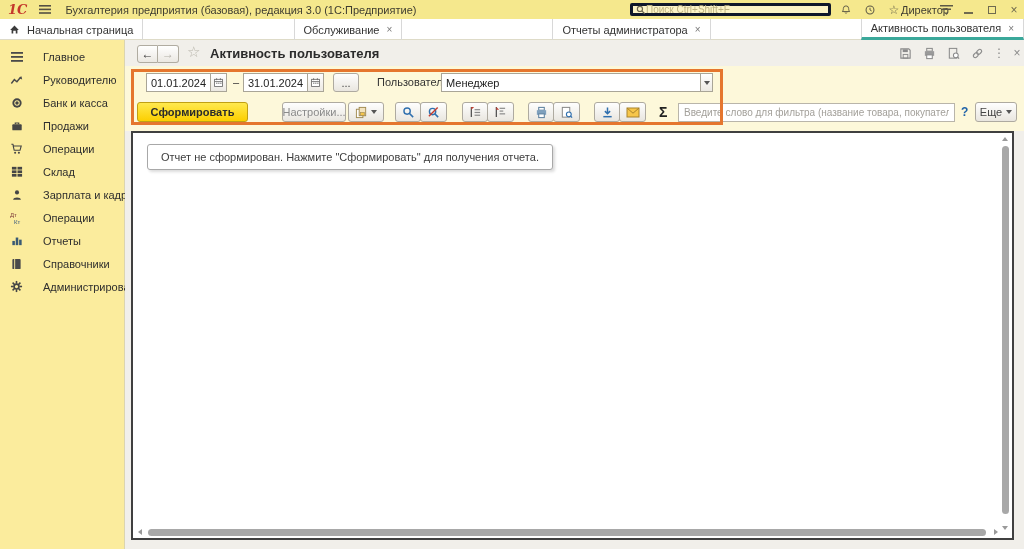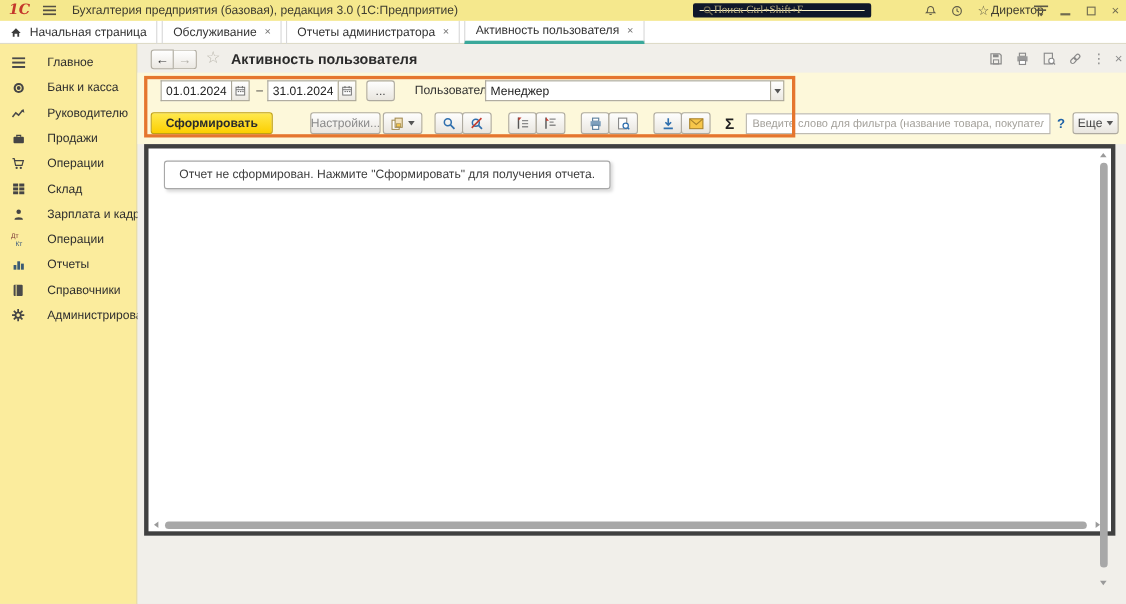--- a/index.html
+++ b/index.html
@@ -9,35 +9,35 @@
     font-family:"Liberation Sans", sans-serif; background:#f1efea;
     -webkit-font-smoothing:antialiased; cursor:default;
   }
   
   .titlebar { position:absolute; left:0; top:0; width:1024px; height:19px;
     background:#f5e88d; display:flex; align-items:center; }
   .logo-1c { font-family:"DejaVu Serif", serif; font-style:italic; font-weight:bold;
     color:#c4372b; font-size:13px; margin-left:8px; line-height:1; }
   .tb-menu { margin-left:12px; display:flex; align-items:center; }
   .app-title { font-size:11px; color:#3e3c30; margin-left:14px; white-space:nowrap; }
-  .tb-search { position:absolute; left:630px; top:3px; width:162px; height:13px;
-    background:#fbf3c6; border:6px solid #0f172a; border-radius:2px;
-    display:flex; align-items:center; padding:0 3px;font-family:Liberation Serif, serif; }
+  .tb-search { position:absolute; left:630px; top:3px; width:201px; height:13px;
+    background:#fbf3c6; border:3px solid #0f172a; border-radius:2px;
+    display:flex; align-items:center; padding:0 3px; }
   .tb-search input { border:none; background:transparent; outline:none; flex:1;
     font-size:10px; color:#55503a; font-family:inherit; min-width:0; }
   .tb-search input::placeholder { color:#bdb282; }
   .tb-ico { position:absolute; top:2px; width:16px; height:15px; display:flex;
     align-items:center; justify-content:center; }
   .tb-user { position:absolute; left:901px; top:4px; font-size:11px; color:#3e3c30; }
   .wc-min  { width:9px; height:2px; background:#6f6a50; margin-top:7px; }
   .wc-rest { width:8px; height:8px; border:1.4px solid #6f6a50; }
   .wc-x { font-size:12px; color:#6f6a50; line-height:1; }
   
   .tabbar { position:absolute; left:0; top:19px; width:1024px; height:21px;
-    background:#ffffff; border-bottom:1px solid #dedbc8; display:flex; }
+    background:#ffffff; border-bottom:1px solid #dedbc8; display:flex;justify-content:space-between; }
   .tab { display:flex; align-items:center; height:21px; padding:0 9px;
     border-right:1px solid #d8d8d8; font-size:11px; color:#333; white-space:nowrap; }
   .tab + .tab { margin-left:4px; border-left:1px solid #d8d8d8; }
   .tab .x { margin-left:7px; color:#777; font-size:10px; }
   .tab.active { border-bottom:3px solid #3aa89a; font-weight:normal; }
   
   .sidebar { position:absolute; left:0; top:40px; width:125px; height:509px;
     background:#fbec9d; border-right:1px solid #dcd5ae; padding-top:5px; }
   .side-item { display:flex; align-items:center; height:23px; padding-left:9px; }
   .side-item .ic { width:15px; height:14px; display:flex; align-items:center;
@@ -82,22 +82,22 @@
   .filter { position:absolute; left:553px; top:63px; width:277px; height:19px;
     border:1px solid #b9b5aa; background:#fff; font-size:10px; font-family:inherit;
     color:#333; padding:0 5px; outline:none; }
   .filter::placeholder { color:#a3a09a; }
   .help-q { position:absolute; left:836px; top:65px; color:#2063a8; font-size:12px;
     font-weight:bold; }
   
   .hl-box { position:absolute; left:6px; top:29px; width:592px; height:56px;
     border:3px solid #e5762e; pointer-events:none; z-index:9; }
   
-  .report { position:absolute; left:6px; top:91px; width:883px; height:356px;
-    background:#fff; border:4px solid #404040; }
+  .report { position:absolute; left:6px; top:91px; width:883px; height:409px;
+    background:#fff; border:2px solid #404040; }
   .msg-box { position:absolute; left:14px; top:11px; background:#fff;
     border:1px solid #a8a8a8; border-radius:3px; padding:6px 13px; font-size:11px;
     color:#3d3d3d; box-shadow:2px 2px 3px rgba(0,0,0,.14); white-space:nowrap; }
   .vscroll { position:absolute; right:2px; top:1px; width:9px; height:396px; }
   .vthumb { position:absolute; left:1px; top:12px; width:7px; height:368px;
     background:#a8a8a8; border-radius:4px; }
   .hscroll { position:absolute; left:2px; bottom:1px; height:9px; width:866px; }
   .hthumb { position:absolute; left:13px; top:1px; width:838px; height:7px;
     background:#a8a8a8; border-radius:4px; }
   .arr { position:absolute; width:0; height:0; }
@@ -204,35 +204,35 @@
               <rect y="0" width="12" height="1.8"></rect>
               <rect y="4" width="12" height="1.8"></rect>
               <rect y="8" width="12" height="1.8"></rect>
             </g>
           </svg>
         </span>
       <span class="lb">Главное</span>
     </div>
     <div class="side-item">
       <span class="ic">
+          <svg width="13" height="12" viewBox="0 0 14 14">
+            <polyline points="1,11 4.5,6.5 7.5,9 12,3.5" fill="none" stroke="#4a4a4a" stroke-width="1.7"></polyline>
+            <path d="M12.8 2.5 l.8 4 -3.6-1.6 Z" fill="#4a4a4a"></path>
+          </svg>
+        </span>
+      <span class="lb">Руководителю</span>
+    </div>
+    <div class="side-item">
+      <span class="ic">
           <svg width="12" height="12" viewBox="0 0 14 14">
             <circle cx="7" cy="7" r="5.4" fill="#454545"></circle>
             <circle cx="7" cy="7" r="2.6" fill="none" stroke="#fbec9d" stroke-width="1.2"></circle>
           </svg>
         </span>
       <span class="lb">Банк и касса</span>
-    </div>
-    <div class="side-item">
-      <span class="ic">
-          <svg width="13" height="12" viewBox="0 0 14 14">
-            <polyline points="1,11 4.5,6.5 7.5,9 12,3.5" fill="none" stroke="#4a4a4a" stroke-width="1.7"></polyline>
-            <path d="M12.8 2.5 l.8 4 -3.6-1.6 Z" fill="#4a4a4a"></path>
-          </svg>
-        </span>
-      <span class="lb">Руководителю</span>
     </div>
     <div class="side-item">
       <span class="ic">
           <svg width="12" height="12" viewBox="0 0 14 14">
             <rect x="1.5" y="5" width="11" height="7" rx="1" fill="#454545"></rect>
             <path d="M5 5V3.5h4V5" fill="none" stroke="#454545" stroke-width="1.4"></path>
           </svg>
         </span>
       <span class="lb">Продажи</span>
     </div>

